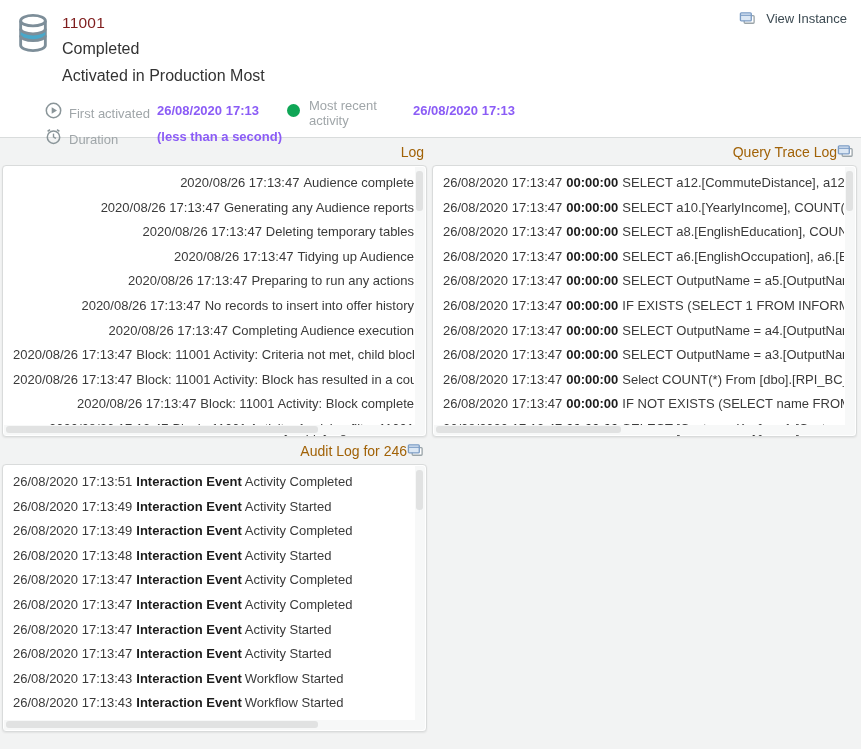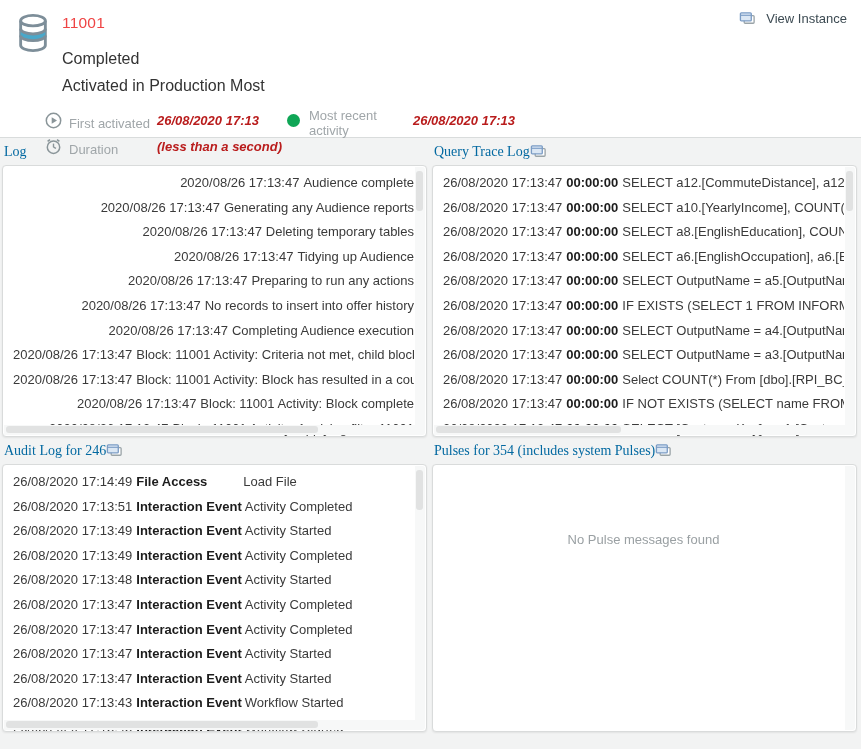--- a/index.html
+++ b/index.html
@@ -8,36 +8,36 @@
     background:#f2f3f3;
     font-family:"Liberation Sans", sans-serif;
     overflow:hidden;
   }
   
   .header { height:137px; background:#fff; box-sizing:border-box; padding:12px 14px 0; position:relative; }
   .view-instance { position:absolute; top:10px; right:14px; display:flex; align-items:center; gap:10px;
                    color:#3c4a52; font-size:13px; cursor:pointer; }
   .header-top { display:flex; gap:10px; }
   .htext { padding-top:1px; }
-  .htext .title { font-size:15.5px; color:#ef4444; margin:1px 0 18px; letter-spacing:.2px; }
+  .htext .title { font-size:15.5px; color:#7f1d1d; margin:1px 0 8px; letter-spacing:.2px; }
   .htext .line  { font-size:16px; color:#333; margin-bottom:9px; }
   .meta { margin-left:31px; margin-top:3px; }
   .meta-row { display:flex; align-items:center; height:26px; font-size:13px; }
   .meta-icon { width:17px; height:17px; margin-right:7px; flex:0 0 auto; }
   .meta-label { color:#a0a6a9;margin-top:6px; }
   .lbl1 { width:88px; }
   .lbl2 { width:104px; }
-  .meta-value { font-weight:bold; color:#b91c1c;font-style:italic; }
+  .meta-value { font-weight:bold; color:#8b5cf6; }
   .val1 { min-width:112px; }
   .dot { width:13px; height:13px; border-radius:50%; background:#0fa656; margin:0 9px 0 18px; flex:0 0 auto; }
   .divider { border-top:1px solid #d9dcdc; }
   
   .grid { padding:0 2px; display:grid; grid-template-columns:425px 425px; column-gap:5px; }
-  .panel-header { height:27px; display:flex; align-items:center; justify-content:flex-start;
-                  padding:0 3px 0 2px; color:#0369a1; font-size:14px;font-family:Liberation Serif, serif; }
+  .panel-header { height:27px; display:flex; align-items:center; justify-content:flex-end;
+                  padding:0 3px 0 2px; color:#a16207; font-size:14px; }
   .panel-icon { width:17px; height:17px; cursor:pointer; }
   .panel-box { background:#fff; border:1px solid #d9dbdb; border-radius:4px;
                box-shadow:0 1px 2px rgba(0,0,0,.07);
                position:relative; overflow:hidden; padding:5px 12px 0 10px; box-sizing:border-box; }
   .top-box { height:272px;text-align:right; }
   .bot-box { height:268px; }
   .row { white-space:nowrap; overflow:hidden; line-height:24.6px; height:24.6px; font-size:13px; color:#3a3a3a; }
   .ts  { margin-right:4px; }
   .dur { margin-right:4px; font-weight:bold; color:#1c1c1c; }
   .audit-ts { display:inline-block; min-width:114px; }
@@ -198,21 +198,20 @@
     </div>
     <div class="panel-box bot-box">
 
       <div class="vscroll">
           <div class="vthumb"></div>
         </div>
       <div class="hscroll">
           <div class="hthumb" style="width:76%"></div>
         </div>
 
-        <div class="row"><span class="ts audit-ts">26/08/2020 17:14:49</span><span class="evt">File Access</span><span>Load File</span></div>
 
         <div class="row"><span class="ts audit-ts">26/08/2020 17:13:51</span><span class="evt">Interaction Event</span><span>Activity Completed</span></div>
 
         <div class="row"><span class="ts audit-ts">26/08/2020 17:13:49</span><span class="evt">Interaction Event</span><span>Activity Started</span></div>
 
         <div class="row"><span class="ts audit-ts">26/08/2020 17:13:49</span><span class="evt">Interaction Event</span><span>Activity Completed</span></div>
 
         <div class="row"><span class="ts audit-ts">26/08/2020 17:13:48</span><span class="evt">Interaction Event</span><span>Activity Started</span></div>
 
         <div class="row"><span class="ts audit-ts">26/08/2020 17:13:47</span><span class="evt">Interaction Event</span><span>Activity Completed</span></div>
@@ -222,28 +221,14 @@
         <div class="row"><span class="ts audit-ts">26/08/2020 17:13:47</span><span class="evt">Interaction Event</span><span>Activity Started</span></div>
 
         <div class="row"><span class="ts audit-ts">26/08/2020 17:13:47</span><span class="evt">Interaction Event</span><span>Activity Started</span></div>
 
         <div class="row"><span class="ts audit-ts">26/08/2020 17:13:43</span><span class="evt">Interaction Event</span><span>Workflow Started</span></div>
 
         <div class="row"><span class="ts audit-ts">26/08/2020 17:13:43</span><span class="evt">Interaction Event</span><span>Workflow Started</span></div>
       </div>
   </section>
 
-  <section>
-    <div class="panel-header">
-      <span>Pulses for 354 (includes system Pulses)</span>
-      <svg class="panel-icon" viewBox="0 0 18 18">
-        <rect x="5.5" y="6" width="10.5" height="8" rx="1" fill="#ffffff" stroke="#9aa4a8" stroke-width="1.4"></rect>
-        <rect x="1.5" y="3" width="11.5" height="8.5" rx="1" fill="#dbe7f4" stroke="#7b9cc5" stroke-width="1.4"></rect>
-        <line x1="1.5" y1="5.6" x2="13" y2="5.6" stroke="#7b9cc5" stroke-width="1.2"></line>
-      </svg>
-    </div>
-    <div class="panel-box bot-box">
-      <div class="empty-msg">No Pulse messages found</div>
-      <div class="vscroll"></div>
-    </div>
-  </section>
 
 </div>
 
 </body></html>

